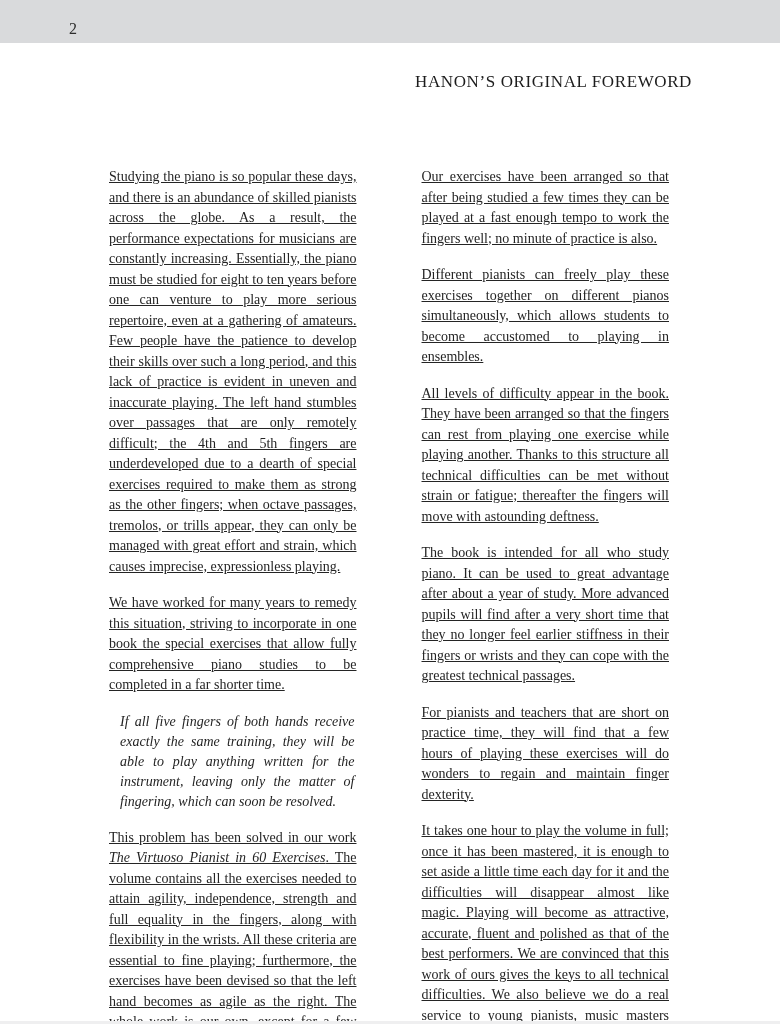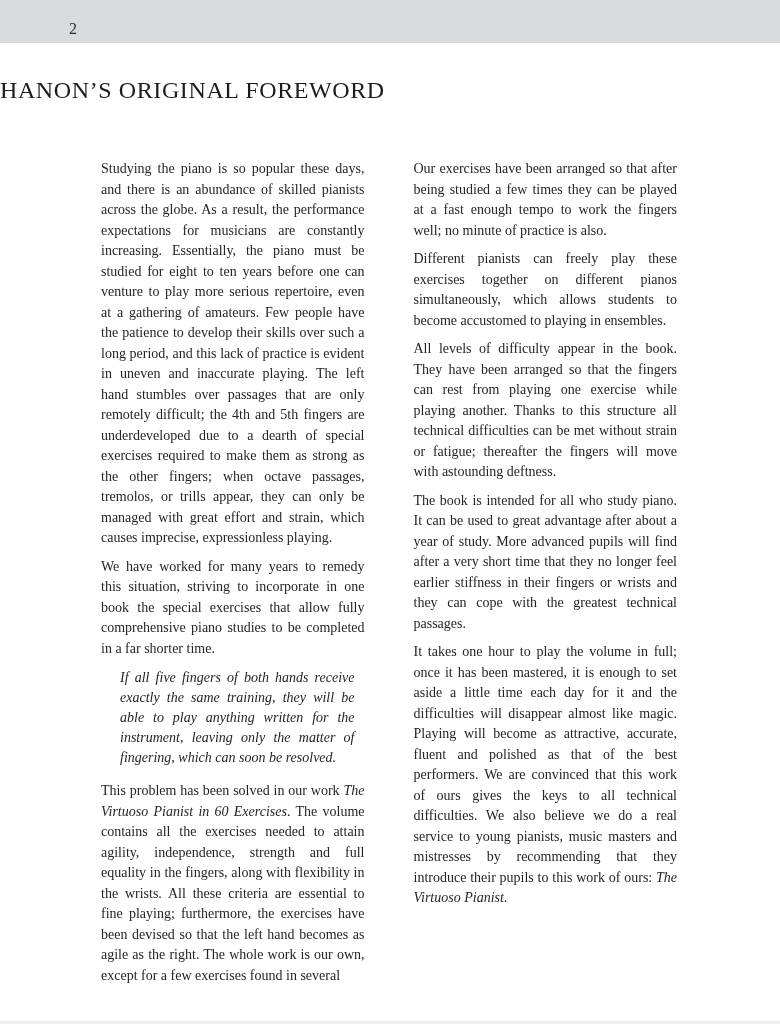--- a/index.html
+++ b/index.html
@@ -24,42 +24,43 @@
     background:var(--band);
   }
   .page-number{
     position:absolute;top:21px;left:69px;
     font-size:16px;line-height:16px;
     color:#2e2e2e;
   }
   .page-title{
     position:absolute;top:61px;left:0;
     width:692px;
-    text-align:left;
-    font-size:24px;
+    text-align:right;
+    font-size:17px;
     letter-spacing:0.6px;
     color:#1c1c1c;
     font-weight:500;
   }
   .content{
     position:absolute;top:151px;left:93px;
     width:592px;
     display:flex;
     gap:33px;
   }
   .column{
     flex:1 1 0;
     min-width:0;
   }
   p.para{
-    margin:8px;
+    margin:16px;
     font-size:14px;
     line-height:20.5px;
     text-align:justify;
     hyphens:auto;
+    text-decoration:underline;
     -webkit-hyphens:auto;
   }
   p.quote{
     margin:9px 0 13px 0;
     padding:0 18px 0 27px;
     font-size:14px;
     line-height:20px;
     text-align:justify;
     hyphens:auto;
     -webkit-hyphens:auto;
@@ -83,17 +84,18 @@
       <p class="para"><span>Studying the piano is so popular these days, and there is an abundance of skilled pianists across the globe. As a result, the performance expectations for musicians are constantly increasing. Essentially, the piano must be studied for eight to ten years before one can venture to play more serious repertoire, even at a gathering of amateurs. Few people have the patience to develop their skills over such a long period, and this lack of practice is evident in uneven and inaccurate playing. The left hand stumbles over passages that are only remotely difficult; the 4th and 5th fingers are underdeveloped due to a dearth of special exercises required to make them as strong as the other fingers; when octave passages, tremolos, or trills appear, they can only be managed with great effort and strain, which causes imprecise, expressionless playing.</span></p>
       <p class="para"><span>We have worked for many years to remedy this situation, striving to incorporate in one book the special exercises that allow fully comprehensive piano studies to be completed in a far shorter time.</span></p>
       <p class="quote"><em>If all five fingers of both hands receive exactly the same training, they will be able to play anything written for the instrument, leaving only the matter of fingering, which can soon be resolved.</em></p>
       <p class="para"><span>This problem has been solved in our work </span><em>The Virtuoso Pianist in 60 Exercises</em><span>. The volume contains all the exercises needed to attain agility, independence, strength and full equality in the fingers, along with flexibility in the wrists. All these criteria are essential to fine playing; furthermore, the exercises have been devised so that the left hand becomes as agile as the right. The whole work is our own, except for a few exercises found in several</span></p>
     </div>
   <div class="column">
       <p class="para"><span>Our exercises have been arranged so that after being studied a few times they can be played at a fast enough tempo to work the fingers well; no minute of practice is also.</span></p>
       <p class="para"><span>Different pianists can freely play these exercises together on different pianos simultaneously, which allows students to become accustomed to playing in ensembles.</span></p>
       <p class="para"><span>All levels of difficulty appear in the book. They have been arranged so that the fingers can rest from playing one exercise while playing another. Thanks to this structure all technical difficulties can be met without strain or fatigue; thereafter the fingers will move with astounding deftness.</span></p>
       <p class="para"><span>The book is intended for all who study piano. It can be used to great advantage after about a year of study. More advanced pupils will find after a very short time that they no longer feel earlier stiffness in their fingers or wrists and they can cope with the greatest technical passages.</span></p>
+      <p class="para"><span>For pianists and teachers that are short on practice time, they will find that a few hours of playing these exercises will do wonders to regain and maintain finger dexterity.</span></p>
       <p class="para"><span>It takes one hour to play the volume in full; once it has been mastered, it is enough to set aside a little time each day for it and the difficulties will disappear almost like magic. Playing will become as attractive, accurate, fluent and polished as that of the best performers. We are convinced that this work of ours gives the keys to all technical difficulties. We also believe we do a real service to young pianists, music masters and mistresses by recommending that they introduce their pupils to this work of ours: </span><em>The Virtuoso Pianist</em><span>.</span></p>
     </div>
 </div>
 
 <div class="bottom-edge"></div>
 
 </body></html>

